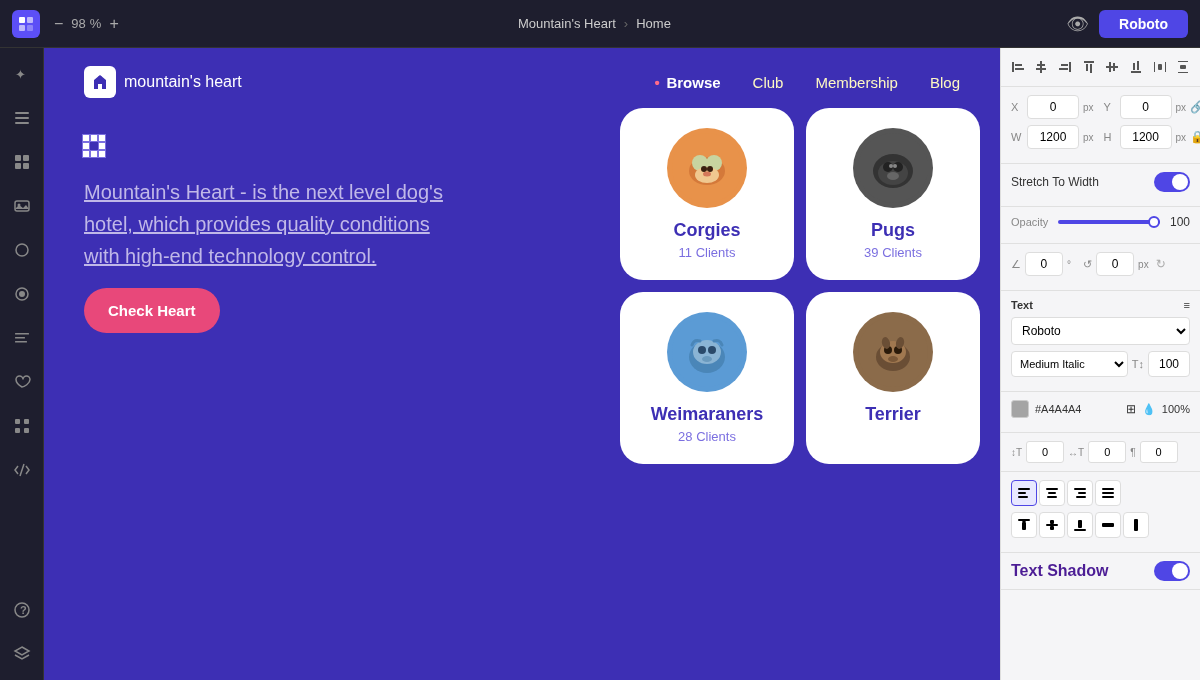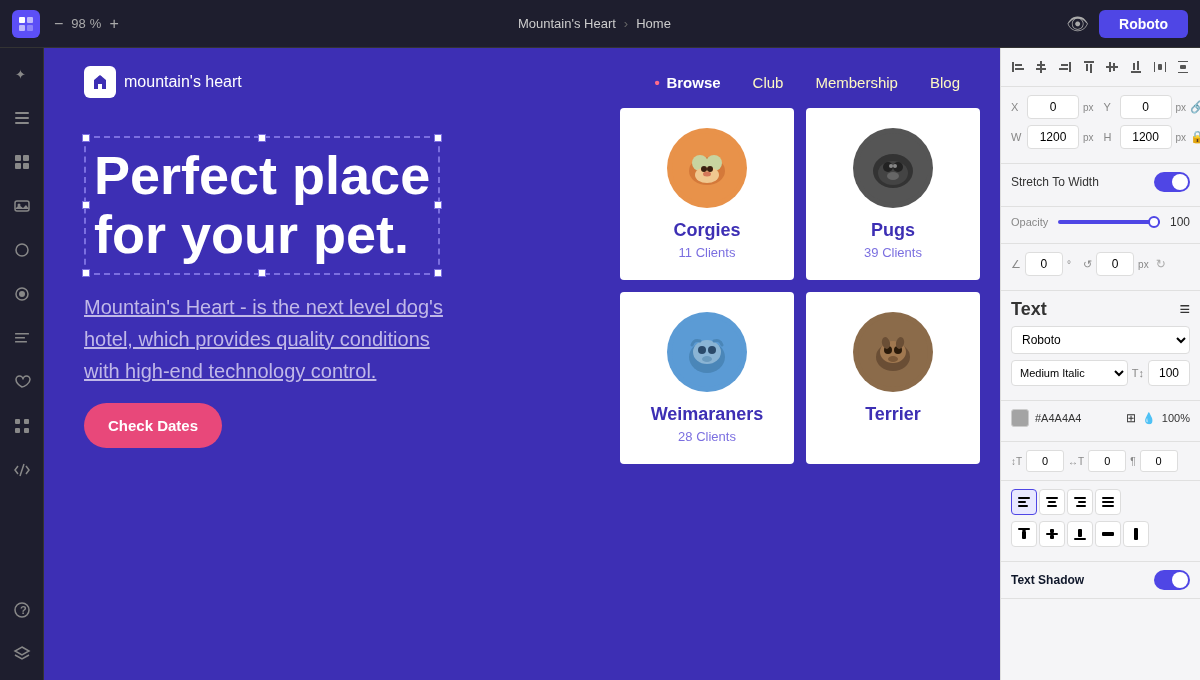--- a/index.html
+++ b/index.html
@@ -182,21 +182,21 @@
       position: absolute;
       right: 20px;
       top: 60px;
       display: grid;
       grid-template-columns: 1fr 1fr;
       gap: 12px;
       width: 360px;
     }
     .pet-card {
       background: white;
-      border-radius: 4px;
+      border-radius: 23px;
       padding: 20px;
       text-align: center;
     }
     .pet-avatar {
       width: 80px; height: 80px;
       border-radius: 50%;
       margin: 0 auto 12px;
       overflow: hidden;
       display: flex; align-items: center; justify-content: center;
       font-size: 40px;
@@ -274,21 +274,21 @@
     }
     .panel-toggle::after {
       content: '';
       width: 16px; height: 16px;
       background: white;
       border-radius: 50%;
       position: absolute;
       right: 2px; top: 2px;
     }
     .panel-section-title {
-      font-size: 18px;
+      font-size: 11px;
       font-weight: 600;
       color: #333;
       margin-bottom: 6px;
       display: flex;
       align-items: center;
       justify-content: space-between;
     }
     .panel-select {
       width: 100%;
       height: 28px;
@@ -515,28 +515,24 @@
       <div class="hero-content">
         <div class="hero-title-box">
           <div class="selection-handle handle-tl"></div>
           <div class="selection-handle handle-tc"></div>
           <div class="selection-handle handle-tr"></div>
           <div class="selection-handle handle-ml"></div>
           <div class="selection-handle handle-mr"></div>
           <div class="selection-handle handle-bl"></div>
           <div class="selection-handle handle-bc"></div>
           <div class="selection-handle handle-br"></div>
-          <div class="hero-title">
-            <div>Perfect place</div>
-            <div>for your pet.</div>
-          </div>
         </div>
         <p class="hero-subtitle">Mountain's Heart - is the next level dog's hotel, which provides quality conditions with high-end technology control.</p>
         <div class="hero-buttons">
-          <button class="btn-primary">Check Dates</button>
+          <button class="btn-primary">Check Heart</button>
         </div>
       </div>
 
       <div class="cards-area">
         <div class="pet-card">
           <div class="pet-avatar corgi">
             <svg width="70" height="70" viewBox="0 0 70 70">
               <circle cx="35" cy="35" r="35" fill="#e8924a"></circle>
               <ellipse cx="35" cy="38" rx="18" ry="14" fill="#d4793a"></ellipse>
               <circle cx="28" cy="30" r="8" fill="#c8d4a0"></circle>
@@ -816,20 +812,20 @@
             <rect x="5" y="1" width="4" height="12" rx="1"></rect>
             <polygon points="7,1 5,4 9,4"></polygon>
             <polygon points="7,13 5,10 9,10"></polygon>
           </svg>
         </button>
       </div>
     </div>
 
     <div class="panel-section">
       <div class="text-shadow-row">
-        <span style="font-size:12px;font-weight:600;color:#0f172a">Text Shadow</span>
+        <span style="font-size:16px;font-weight:600;color:#4c1d95">Text Shadow</span>
         <div class="panel-toggle"></div>
       </div>
     </div>
 
   </div>
 
 </div>
 
 </body></html>

